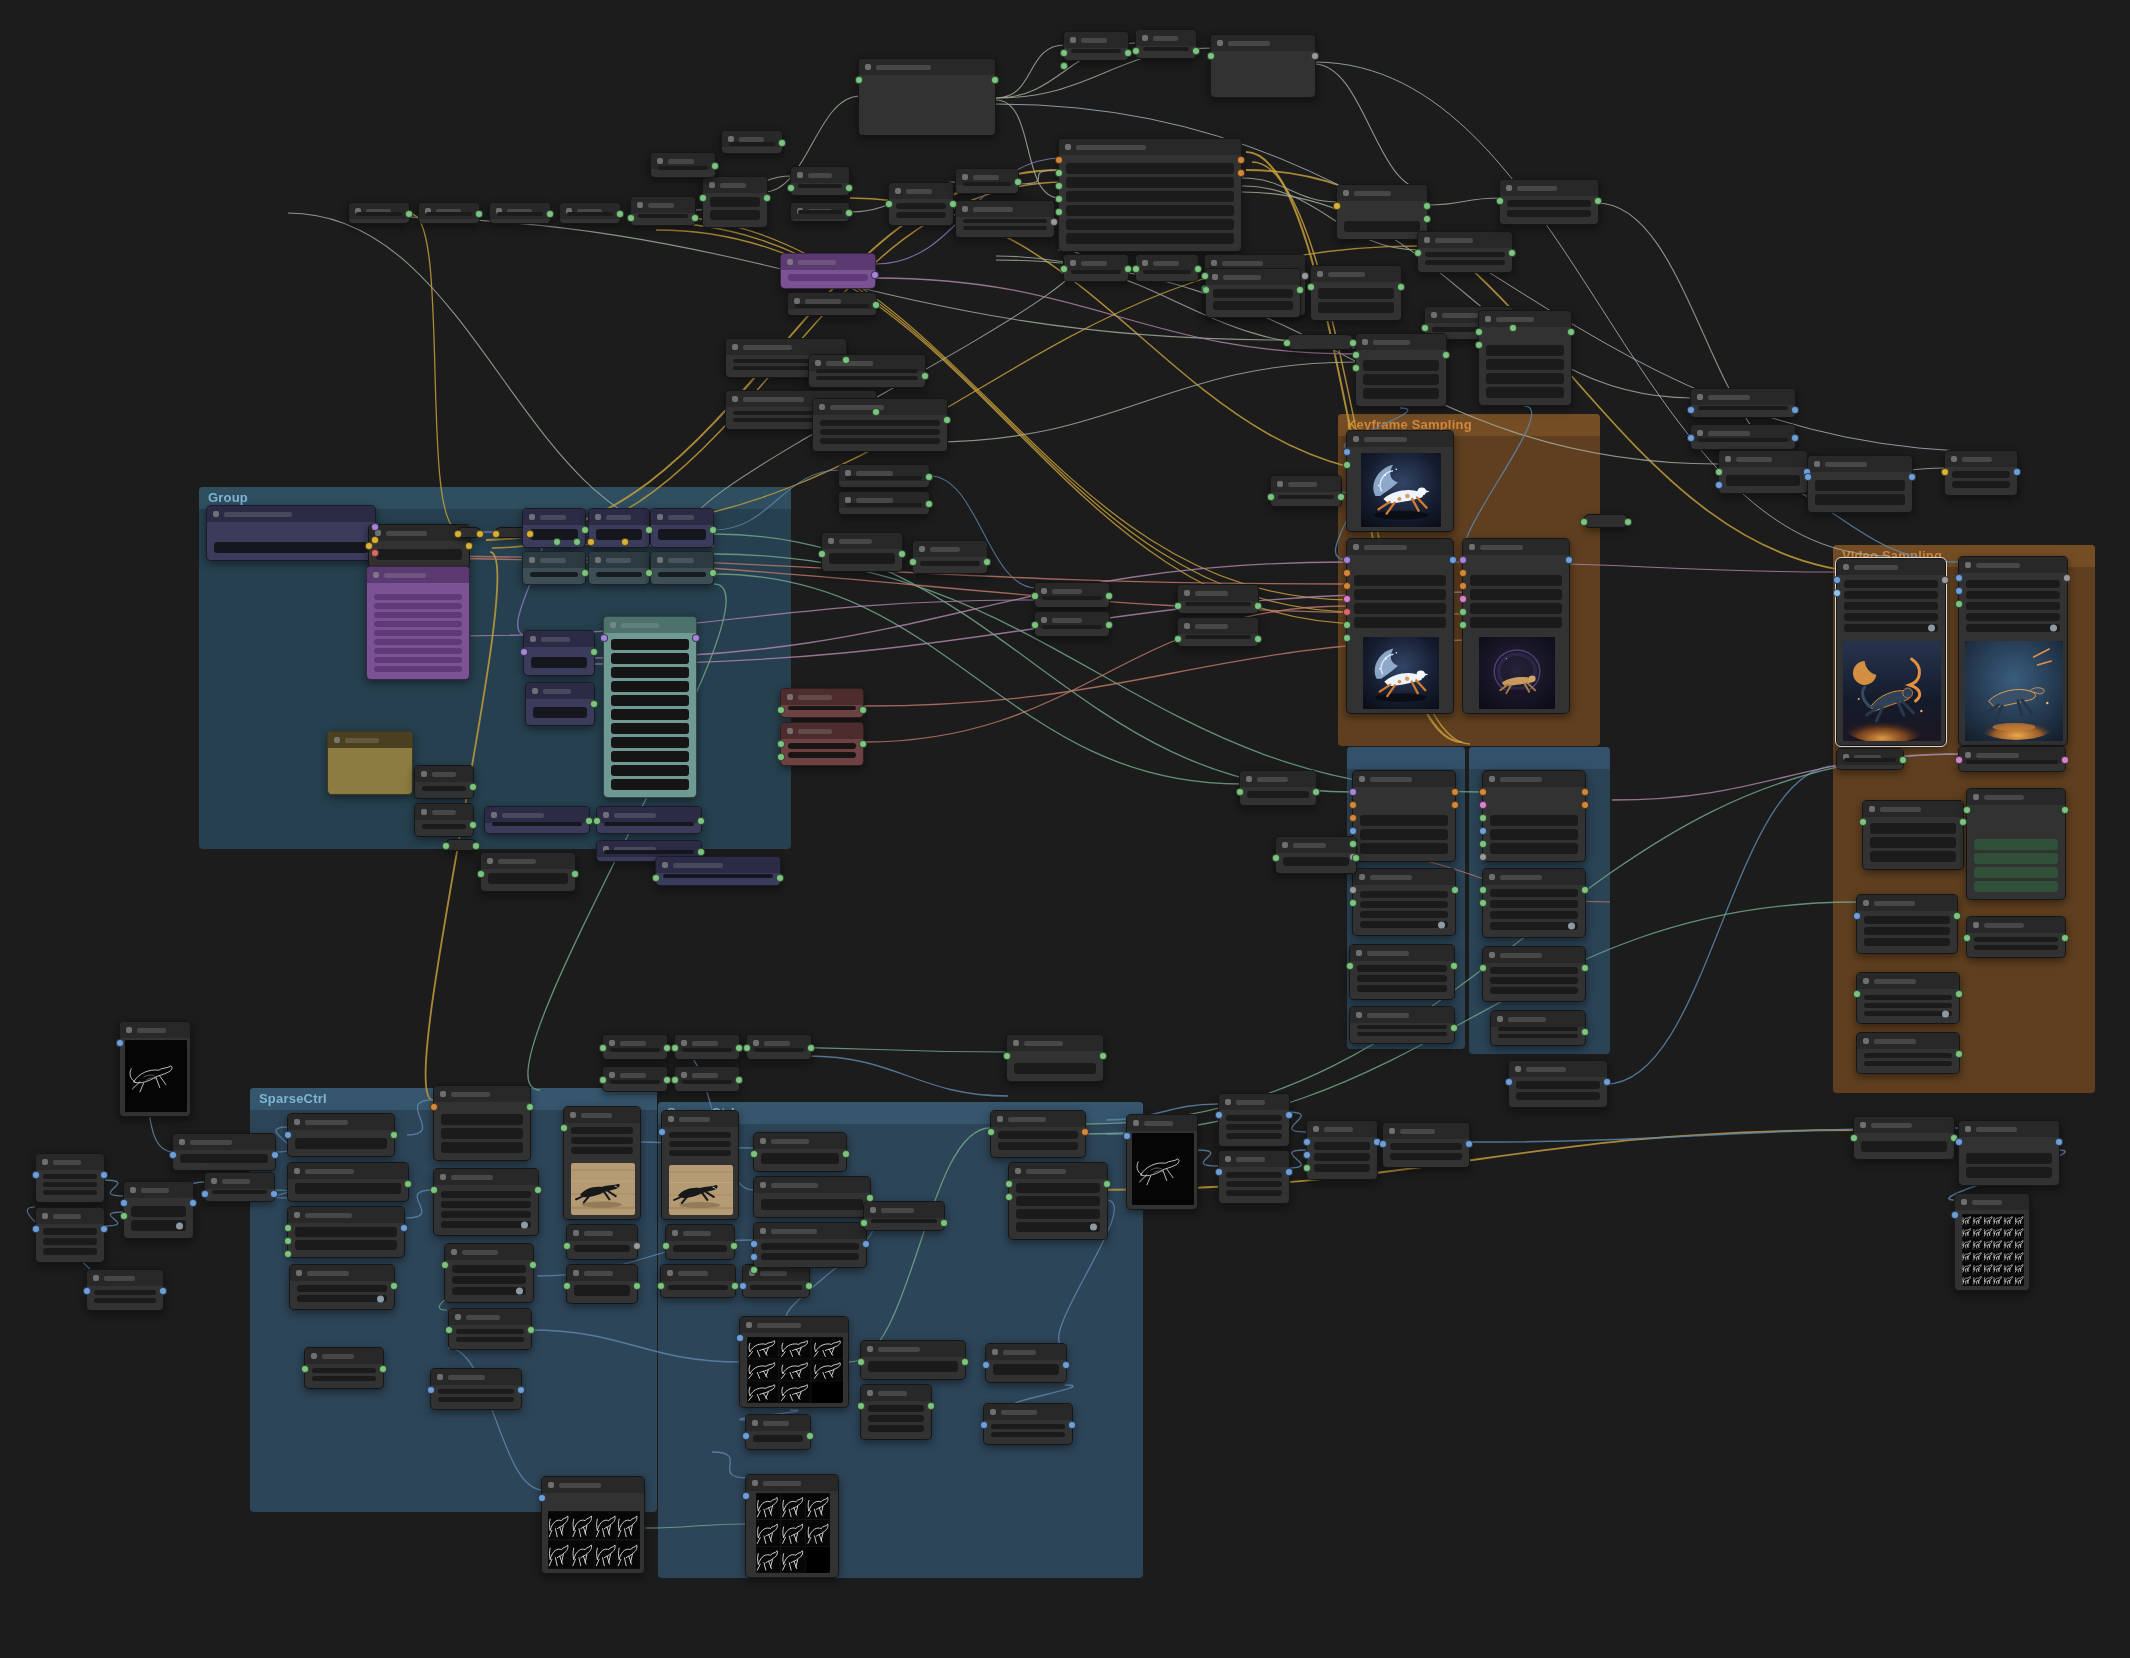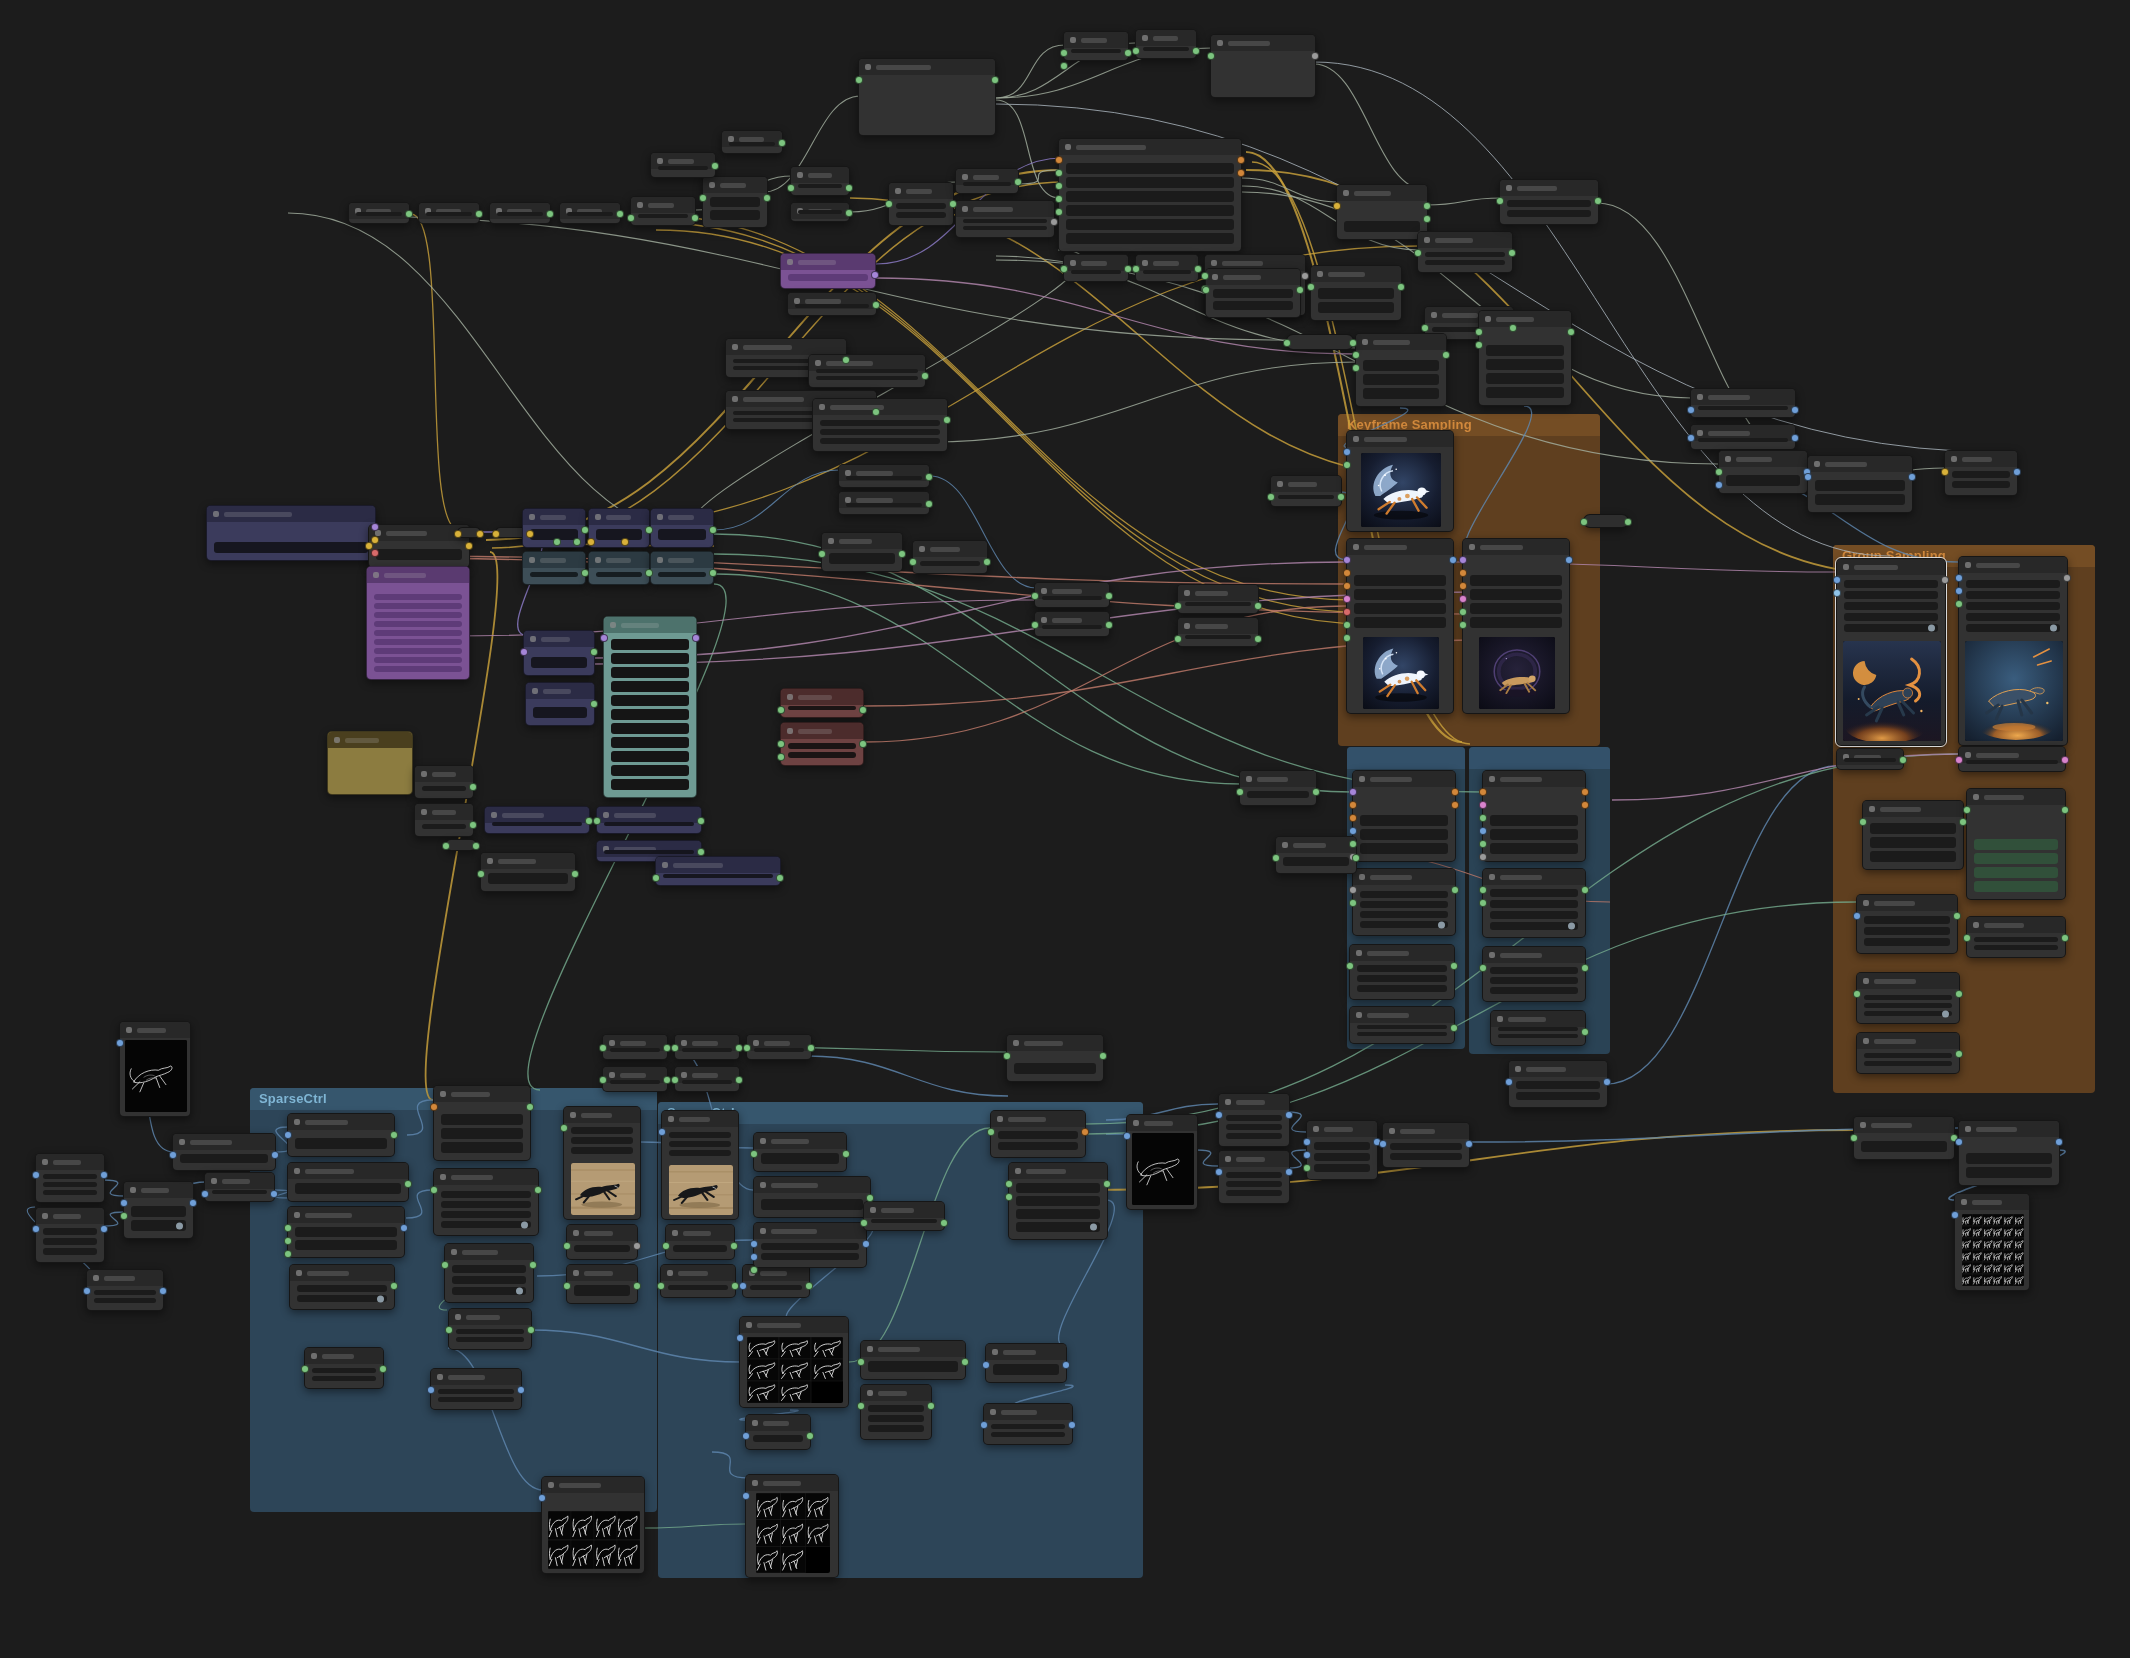--- a/index.html
+++ b/index.html
@@ -21,38 +21,43 @@
   .rdot{position:absolute;right:3px;top:50%;transform:translateY(-50%);width:7px;height:7px;border-radius:50%;background:#9fb0bd;opacity:.85}
   .port{position:absolute;width:8px;height:8px;border-radius:50%;border:1px solid rgba(0,0,0,.6);box-sizing:border-box;z-index:4}
   .nimg{position:absolute;border-radius:2px;overflow:hidden;background:#000}
   .nimg svg{display:block;width:100%;height:100%}
 </style>
 </head>
 <body>
 
 <div class="canvas">
   <div id="group-layer" class="layer">
+      <div class="group" style="left: 199px; top: 487px; width: 592px; height: 362px; background: rgb(38, 64, 79);">
+        <div class="gband" style="background: rgb(47, 79, 96);">
+          <span class="gtitle" style="color: rgb(127, 181, 212);">Group</span>
+        </div>
+      </div>
       <div class="group" style="left: 1338px; top: 414px; width: 262px; height: 332px; background: rgb(95, 63, 31);">
         <div class="gband" style="background: rgb(116, 77, 36);">
           <span class="gtitle" style="color: rgb(210, 137, 60);">Keyframe Sampling</span>
         </div>
       </div>
       <div class="group" style="left: 1347px; top: 747px; width: 118px; height: 302px; background: rgb(42, 67, 85);">
         <div class="gband" style="background: rgb(51, 81, 106);">
           <span class="gtitle" style="color: rgb(127, 181, 212);"></span>
         </div>
       </div>
       <div class="group" style="left: 1469px; top: 747px; width: 141px; height: 307px; background: rgb(42, 67, 85);">
         <div class="gband" style="background: rgb(51, 81, 106);">
           <span class="gtitle" style="color: rgb(127, 181, 212);"></span>
         </div>
       </div>
       <div class="group" style="left: 1833px; top: 545px; width: 262px; height: 548px; background: rgb(95, 63, 31);">
         <div class="gband" style="background: rgb(116, 77, 36);">
-          <span class="gtitle" style="color: rgb(210, 137, 60);">Group Sampling</span>
+          <span class="gtitle" style="color: rgb(210, 137, 60);">Video Sampling</span>
         </div>
       </div>
       <div class="group" style="left: 250px; top: 1088px; width: 407px; height: 424px; background: rgb(45, 69, 88);">
         <div class="gband" style="background: rgb(54, 86, 109);">
           <span class="gtitle" style="color: rgb(127, 181, 212);">SparseCtrl</span>
         </div>
       </div>
       <div class="group" style="left: 658px; top: 1102px; width: 485px; height: 476px; background: rgb(45, 69, 88);">
         <div class="gband" style="background: rgb(54, 86, 109);">
           <span class="gtitle" style="color: rgb(127, 181, 212);">SparseCtrl</span>

